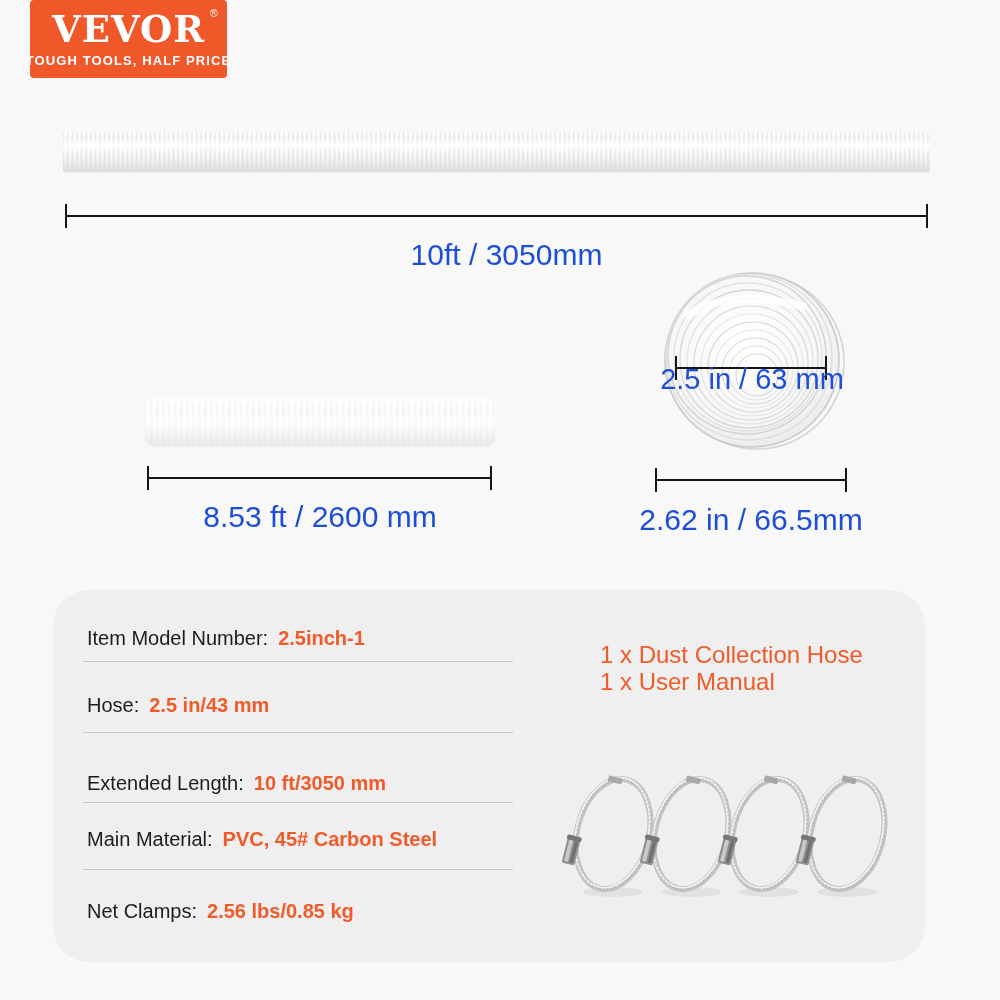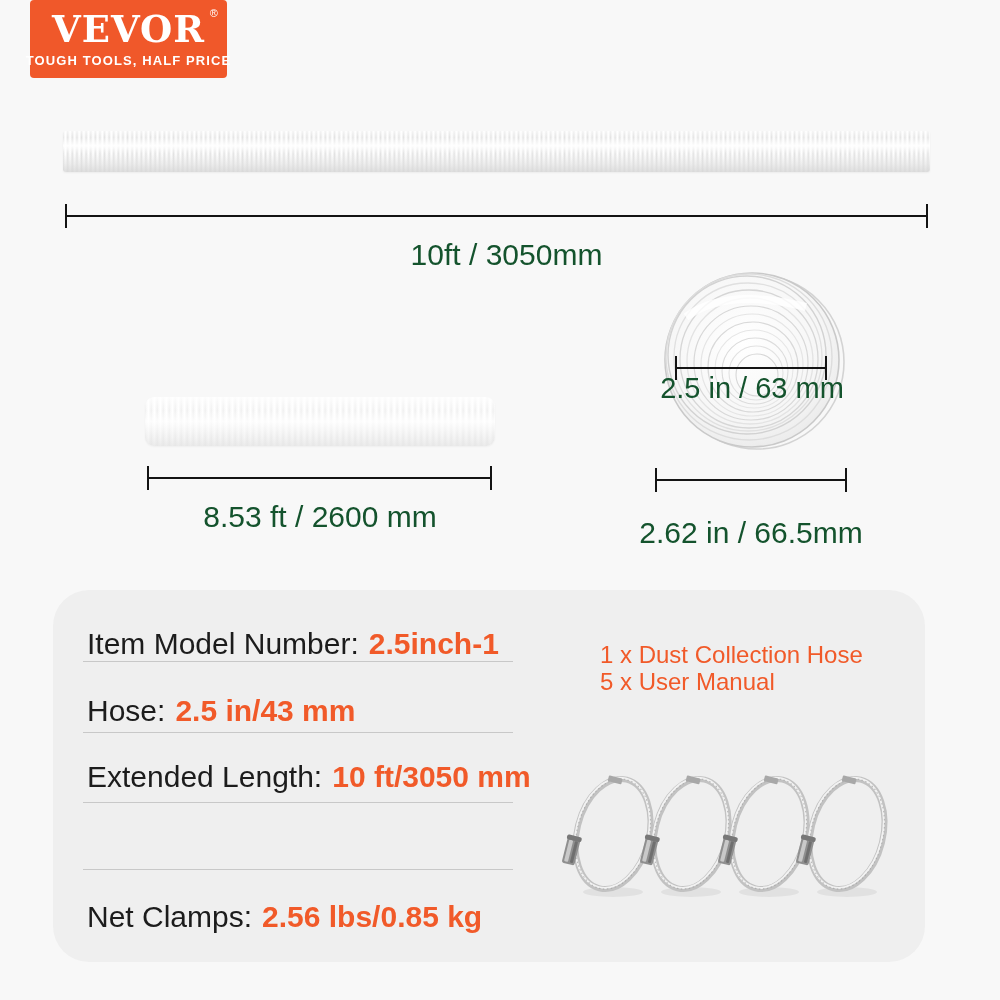--- a/index.html
+++ b/index.html
@@ -52,31 +52,31 @@
   .coil{position:absolute;left:656px;top:267px;width:200px;height:200px;}
 
   
   .dim{position:absolute;height:2px;background:#141414;}
   .dim::before,.dim::after{
     content:"";position:absolute;top:-11px;width:2px;height:24px;background:#141414;
   }
   .dim::before{left:0}
   .dim::after{right:0}
   .measure{
-    position:absolute;color:#14532d;font-size:30px;text-align:center;white-space:nowrap;
+    position:absolute;color:#1d4ed8;font-size:30px;text-align:center;white-space:nowrap;
   }
   .measure.small{font-size:29px;}
 
   
   .panel{
     position:absolute;left:53px;top:590px;width:872px;height:372px;
     background:#EFEFEF;border-radius:36px;
   }
   .spec{
-    position:absolute;left:34px;font-size:30px;color:#1c1c1c;white-space:nowrap;
+    position:absolute;left:34px;font-size:20px;color:#1c1c1c;white-space:nowrap;
   }
   .spec .v{color:#F15A29;font-weight:bold;margin-left:10px;}
   .divider{position:absolute;left:30px;width:430px;height:1px;background:#C8C8C8;}
   .contents{
     position:absolute;left:547px;top:51px;
     font-size:24px;font-weight:normal;color:#F15A29;line-height:27px;white-space:nowrap;
   }
   .clamps{position:absolute;left:507px;top:182px;width:340px;height:140px;}
 </style>
 </head>
@@ -117,50 +117,53 @@
     <circle cx="95" cy="96" r="57" fill="none" stroke="#d8d8d8" stroke-width="1.2"></circle>
     <circle cx="96" cy="98" r="51" fill="none" stroke="#e5e5e5" stroke-width="1.2"></circle>
     <circle cx="97" cy="100" r="45" fill="none" stroke="#d9d9d9" stroke-width="1.2"></circle>
     <circle cx="98" cy="102" r="39" fill="none" stroke="#e6e6e6" stroke-width="1.1"></circle>
     <circle cx="99" cy="104" r="33" fill="none" stroke="#dcdcdc" stroke-width="1.1"></circle>
     <circle cx="100" cy="106" r="27" fill="none" stroke="#e2e2e2" stroke-width="1.1"></circle>
     <circle cx="101" cy="108" r="21" fill="none" stroke="#d7d7d7" stroke-width="1.1"></circle>
     <path d="M 30 50 Q 70 20 150 40" fill="none" stroke="#ffffff" stroke-width="8" opacity="0.8"></path>
   </svg>
   <div class="dim" style="left:675px;top:367px;width:152px;"></div>
-  <div class="measure small" style="left:652px;top:372px;width:200px;">2.5 in / 63 mm</div>
+  <div class="measure small" style="left:652px;top:363px;width:200px;">2.5 in / 63 mm</div>
   <div class="dim" style="left:655px;top:479px;width:192px;"></div>
-  <div class="measure" style="left:631px;top:516px;width:240px;">2.62 in / 66.5mm</div>
+  <div class="measure" style="left:631px;top:503px;width:240px;">2.62 in / 66.5mm</div>
 
   <div class="panel">
 
     <div class="spec" style="top:37px;">
       <span>Item Model Number:</span><span class="v">2.5inch-1</span>
     </div>
     <div class="divider" style="top:71px;"></div>
 
     <div class="spec" style="top:104px;">
       <span>Hose:</span><span class="v">2.5 in/43 mm</span>
     </div>
     <div class="divider" style="top:142px;"></div>
 
-    <div class="spec" style="top:170px;">
+    <div class="spec" style="top:182px;">
       <span>Extended Length:</span><span class="v">10 ft/3050 mm</span>
     </div>
     <div class="divider" style="top:212px;"></div>
 
+    <div class="spec" style="top:238px;">
+      <span>Main Material:</span><span class="v">PVC, 45# Carbon Steel</span>
+    </div>
     <div class="divider" style="top:279px;"></div>
 
     <div class="spec" style="top:310px;">
       <span>Net Clamps:</span><span class="v">2.56 lbs/0.85 kg</span>
     </div>
 
     <div class="contents">
       <div>1 x Dust Collection Hose</div>
-      <div>5 x User Manual</div>
+      <div>1 x User Manual</div>
     </div>
 
     <svg class="clamps" viewBox="0 0 340 140">
       <defs>
         <g id="clamp">
           <ellipse cx="48" cy="120" rx="30" ry="5" fill="rgba(0,0,0,0.055)"></ellipse>
           <g transform="rotate(14 48 62)">
             <ellipse cx="48" cy="62" rx="36" ry="56" fill="none" stroke="#c2c2c2" stroke-width="6"></ellipse>
             <ellipse cx="47" cy="61" rx="36" ry="56" fill="none" stroke="#f2f2f2" stroke-width="2"></ellipse>
             <ellipse cx="48" cy="62" rx="36" ry="56" fill="none" stroke="#9e9e9e" stroke-width="1" stroke-dasharray="1.5 2.5" opacity="0.7"></ellipse>

